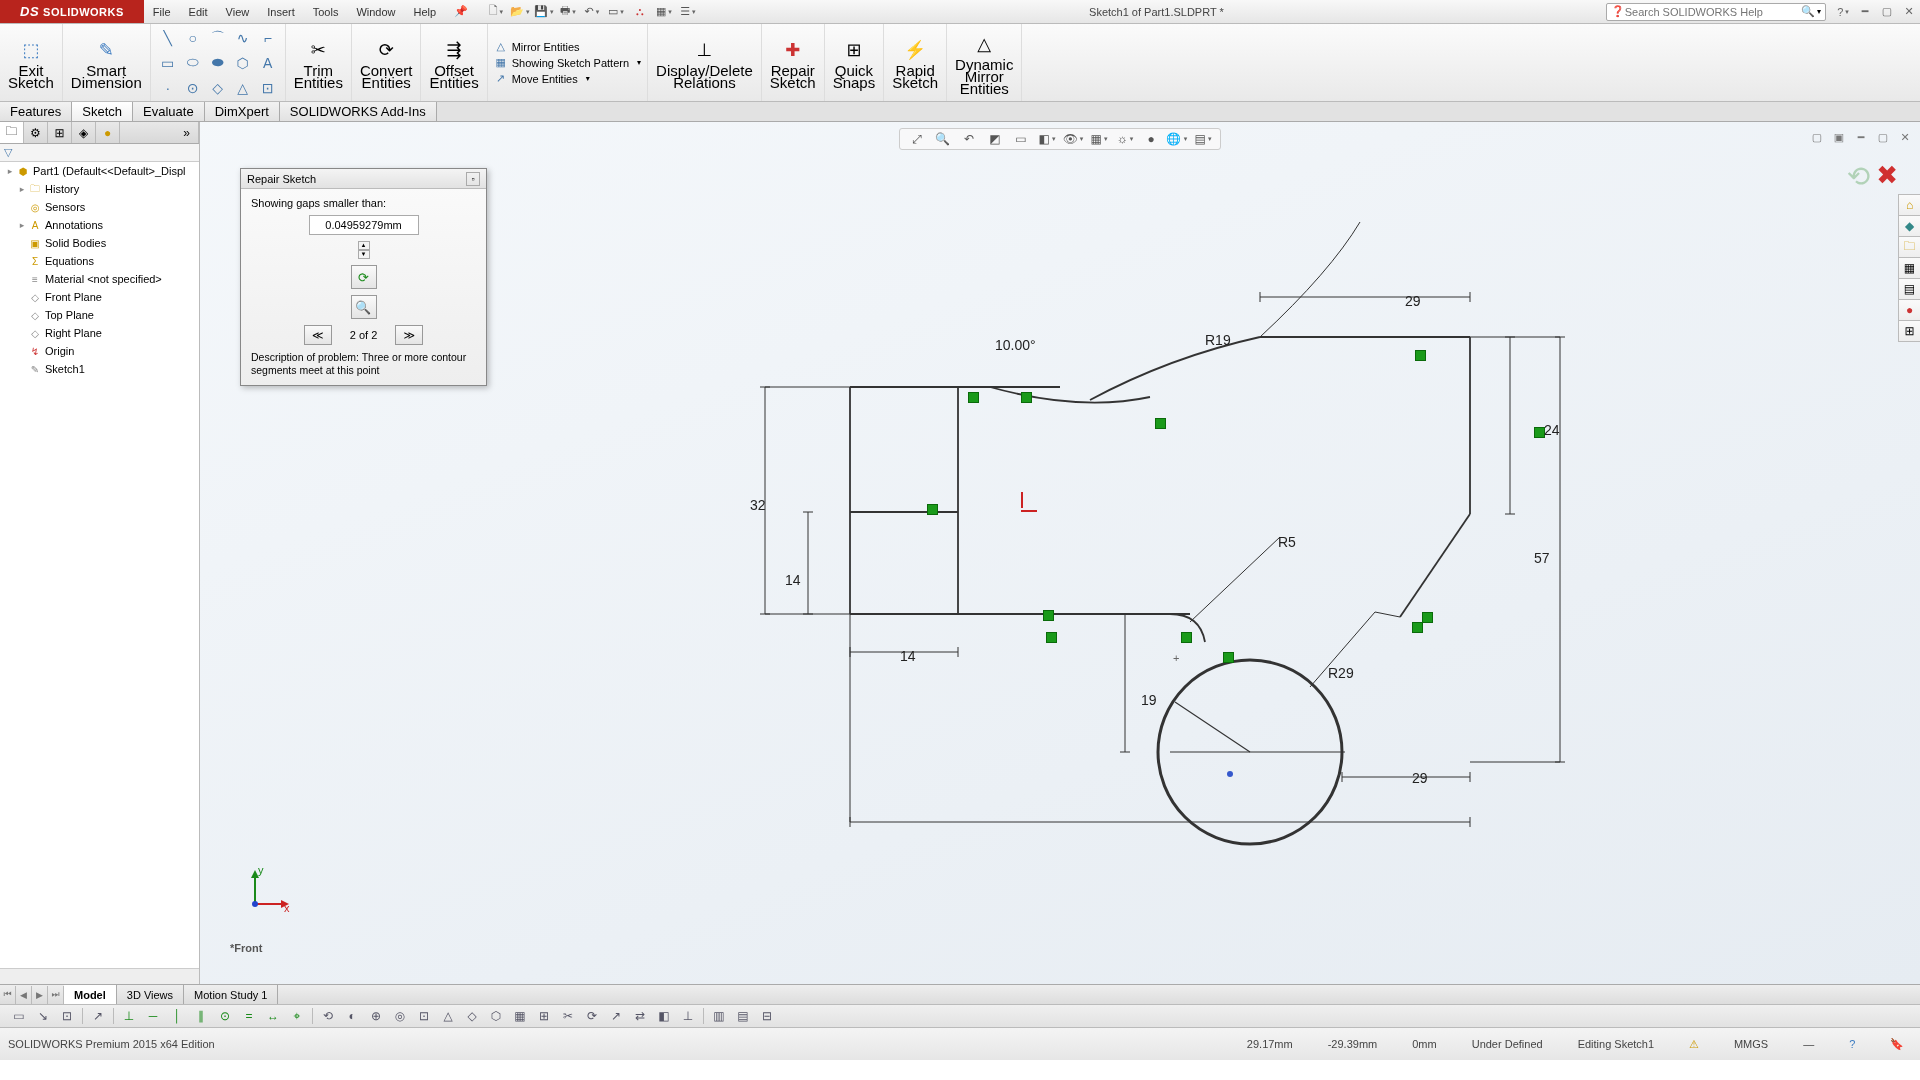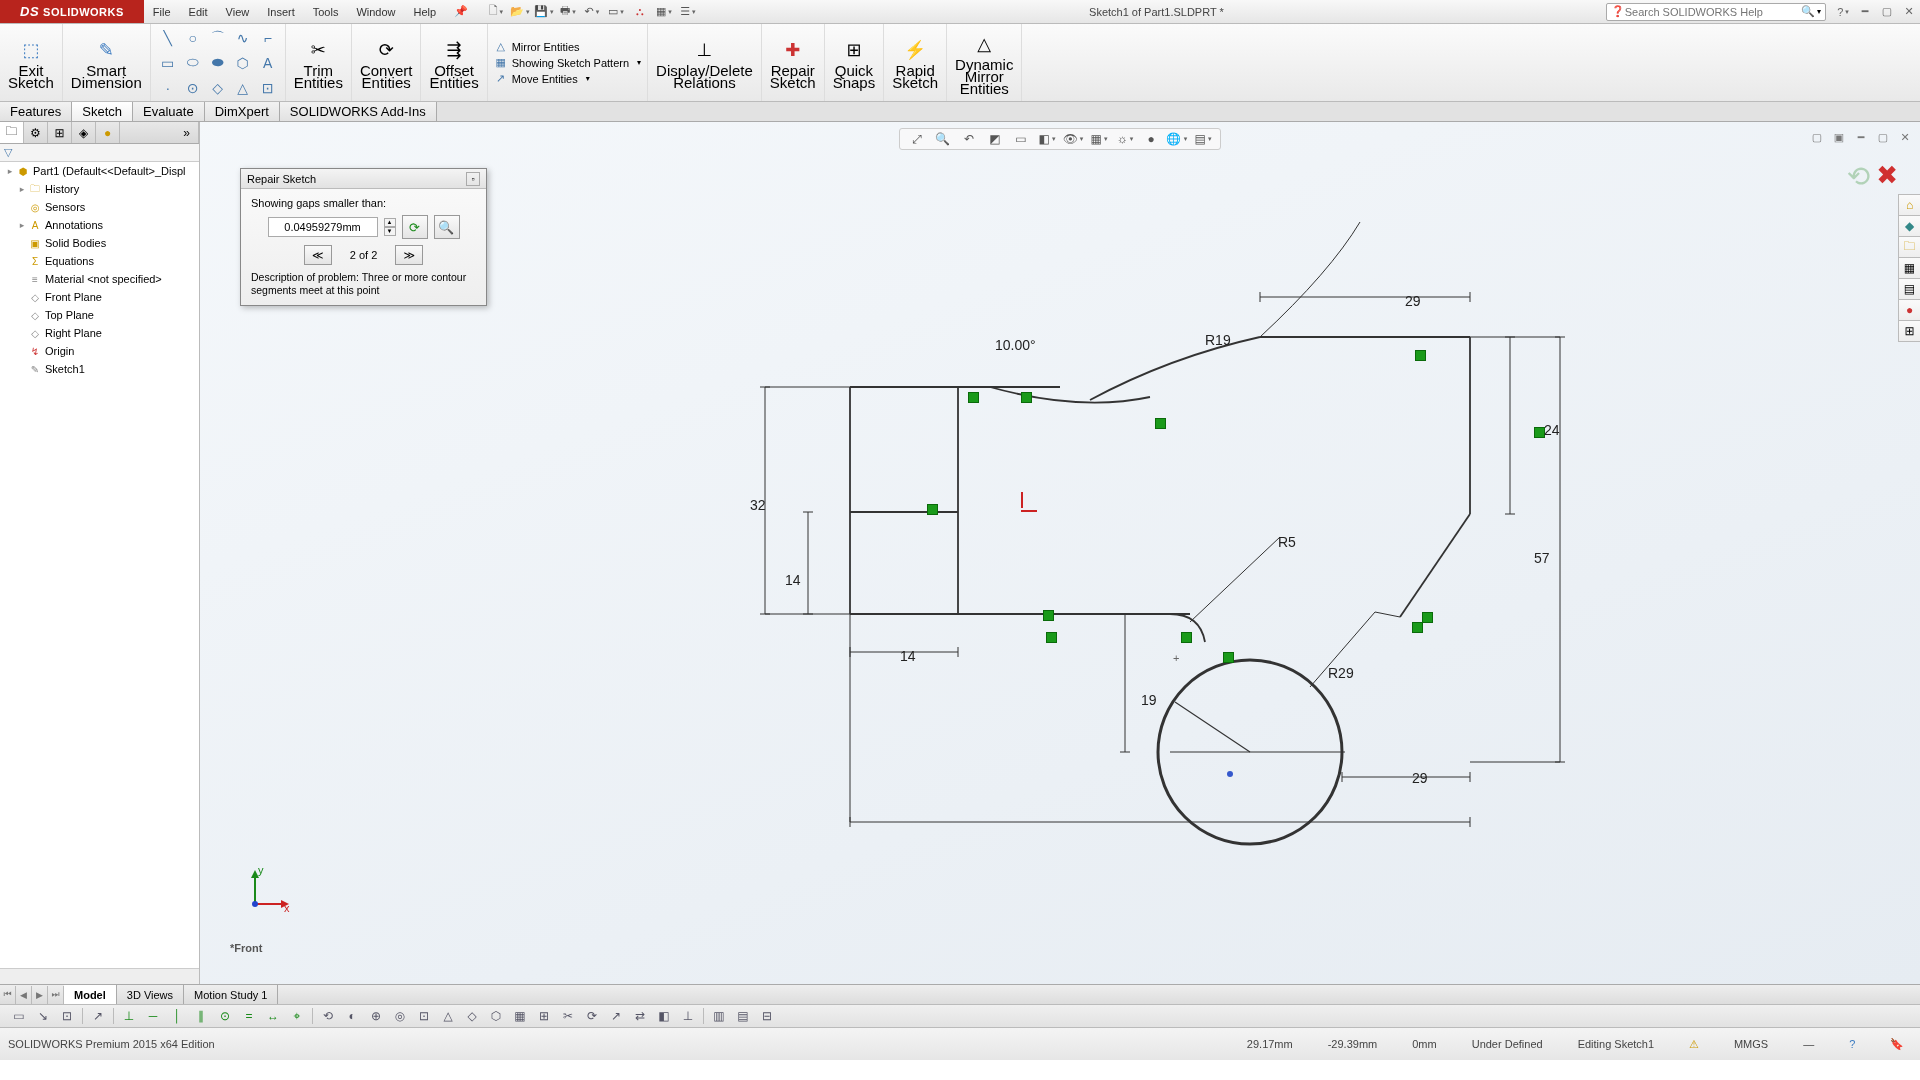--- a/index.html
+++ b/index.html
@@ -63,21 +63,21 @@
 .sketchsvg { position:absolute; top:40px; left:350px; }
 
 .triad { position:absolute; bottom:70px; left:40px; }
 .viewname { position:absolute; bottom:30px; left:30px; font-weight:bold; color:#555; }
 
 
 .repair { position:absolute; top:46px; left:40px; width:247px; background:linear-gradient(#fbfbfb,#eee); border:1px solid #888; box-shadow:2px 2px 6px rgba(0,0,0,0.25); }
 .repair .rtitle { height:20px; background:linear-gradient(#f4f4f4,#e2e2e2); border-bottom:1px solid #bbb; display:flex; align-items:center; padding:0 6px; justify-content:space-between; }
 .repair .rtitle .cl { width:14px; height:14px; border:1px solid #aaa; display:flex; align-items:center; justify-content:center; font-size:9px; }
 .repair .rbody { padding:8px 10px; }
-.repair .rrow2 { display:flex; align-items:center; gap:6px; margin:6px 0; justify-content:center; }
+.repair .rrow2 { display:flex; align-items:center; gap:6px; margin:6px 0; justify-content:center;flex-direction:column; }
 .repair input.gap { width:110px; height:20px; border:1px solid #aaa; text-align:center; font-size:11px; }
 .repair .spinbtns { display:flex; flex-direction:column; }
 .repair .spinbtns span { width:12px; height:9px; border:1px solid #aaa; font-size:6px; line-height:7px; text-align:center; background:#f4f4f4; }
 .repair .ibtn { width:26px; height:24px; border:1px solid #999; background:linear-gradient(#fafafa,#e4e4e4); display:flex; align-items:center; justify-content:center; font-size:13px; }
 .repair .nav { display:flex; align-items:center; justify-content:center; gap:18px; margin:6px 0; }
 .repair .nav .nb { width:28px; height:20px; border:1px solid #999; background:linear-gradient(#fafafa,#e4e4e4); display:flex; align-items:center; justify-content:center; }
 .repair .desc { font-size:10.5px; margin-top:4px; line-height:13px; }
 
 
 .rpalette { position:absolute; top:72px; right:0; width:22px; display:flex; flex-direction:column; }

